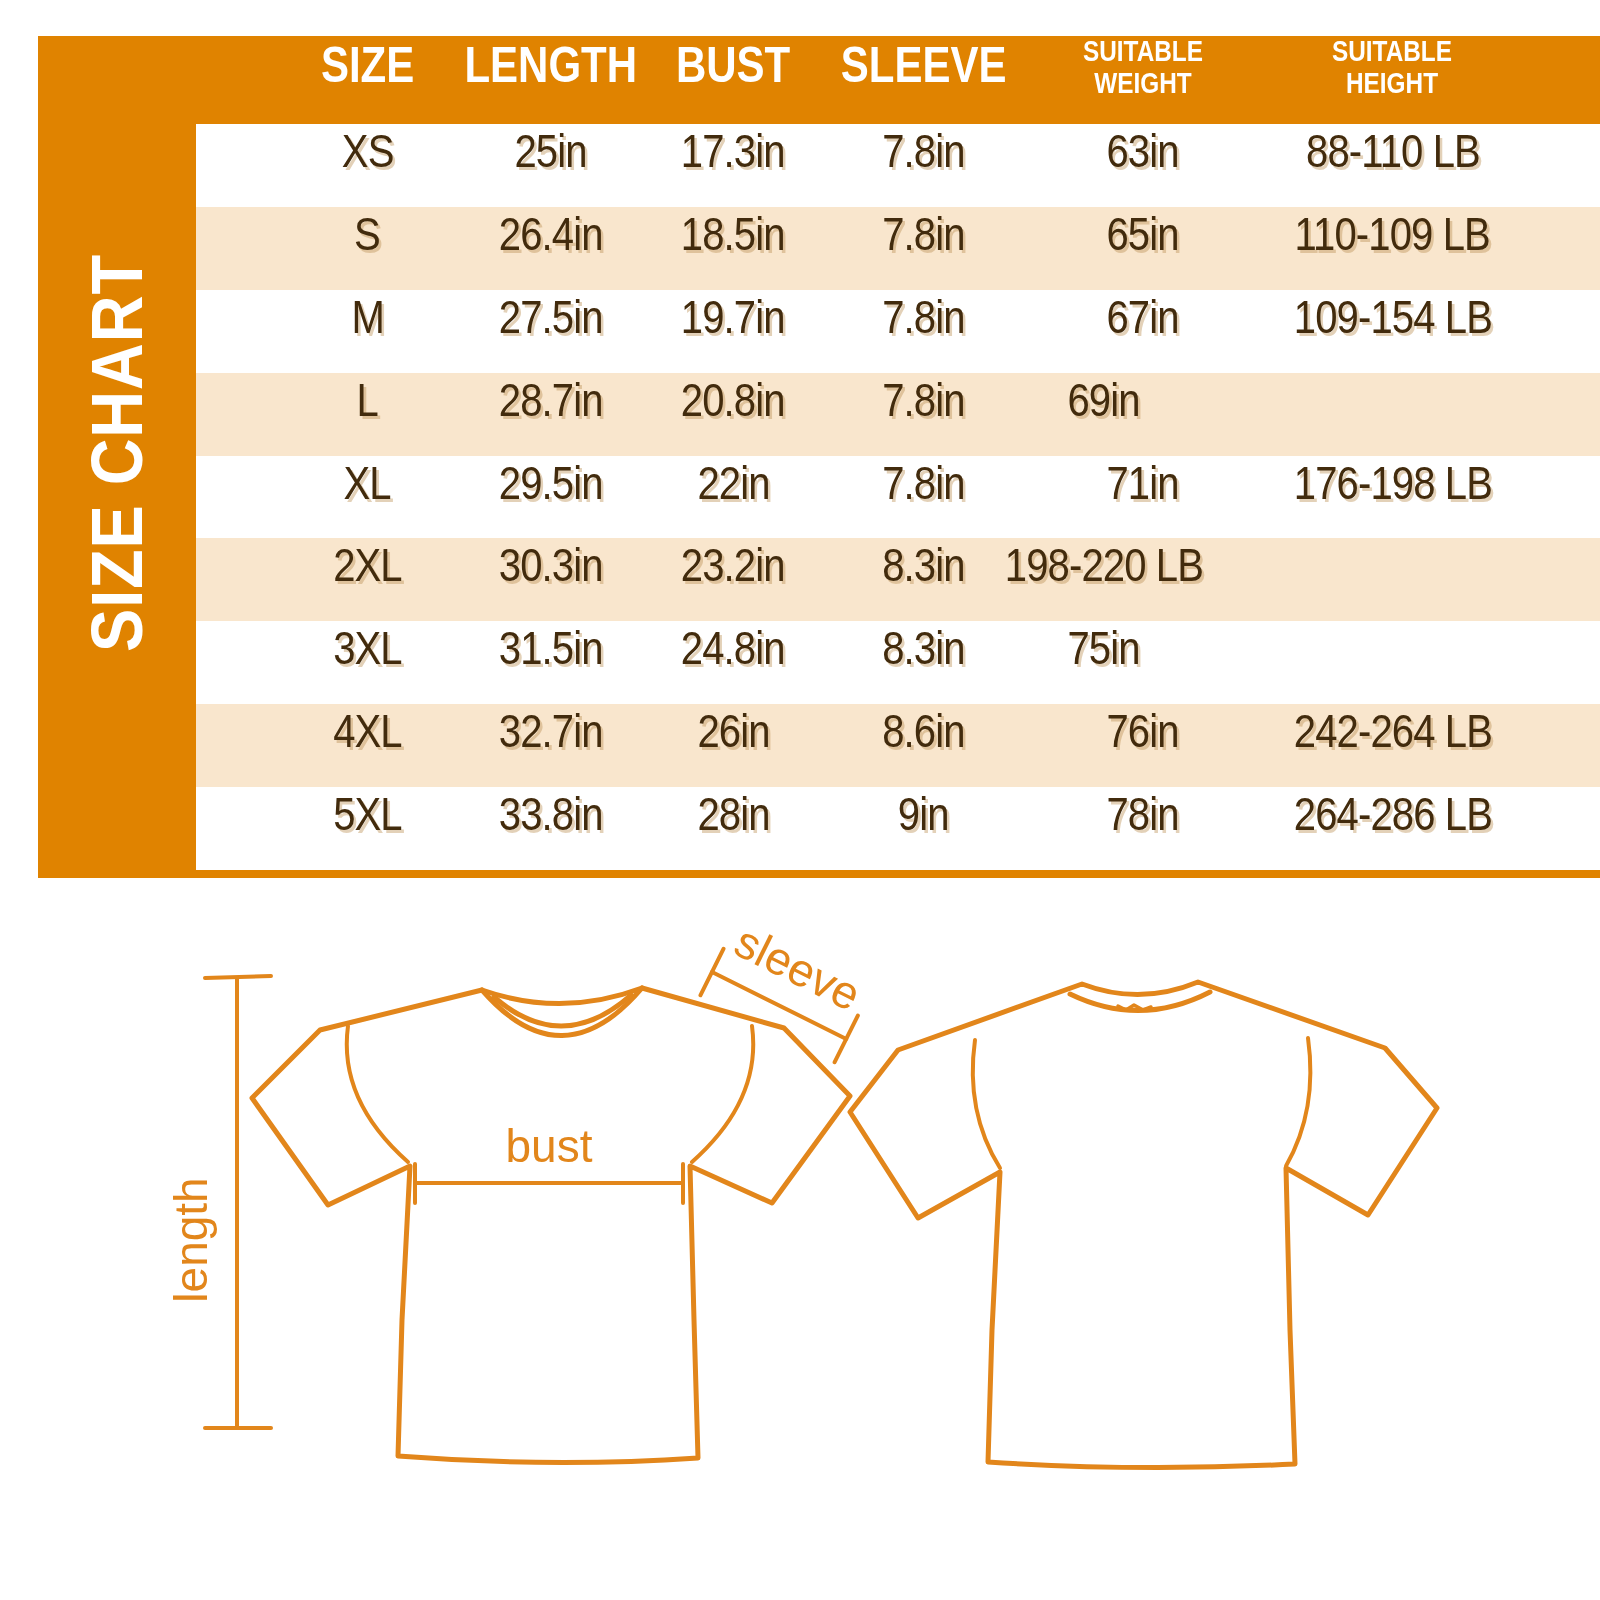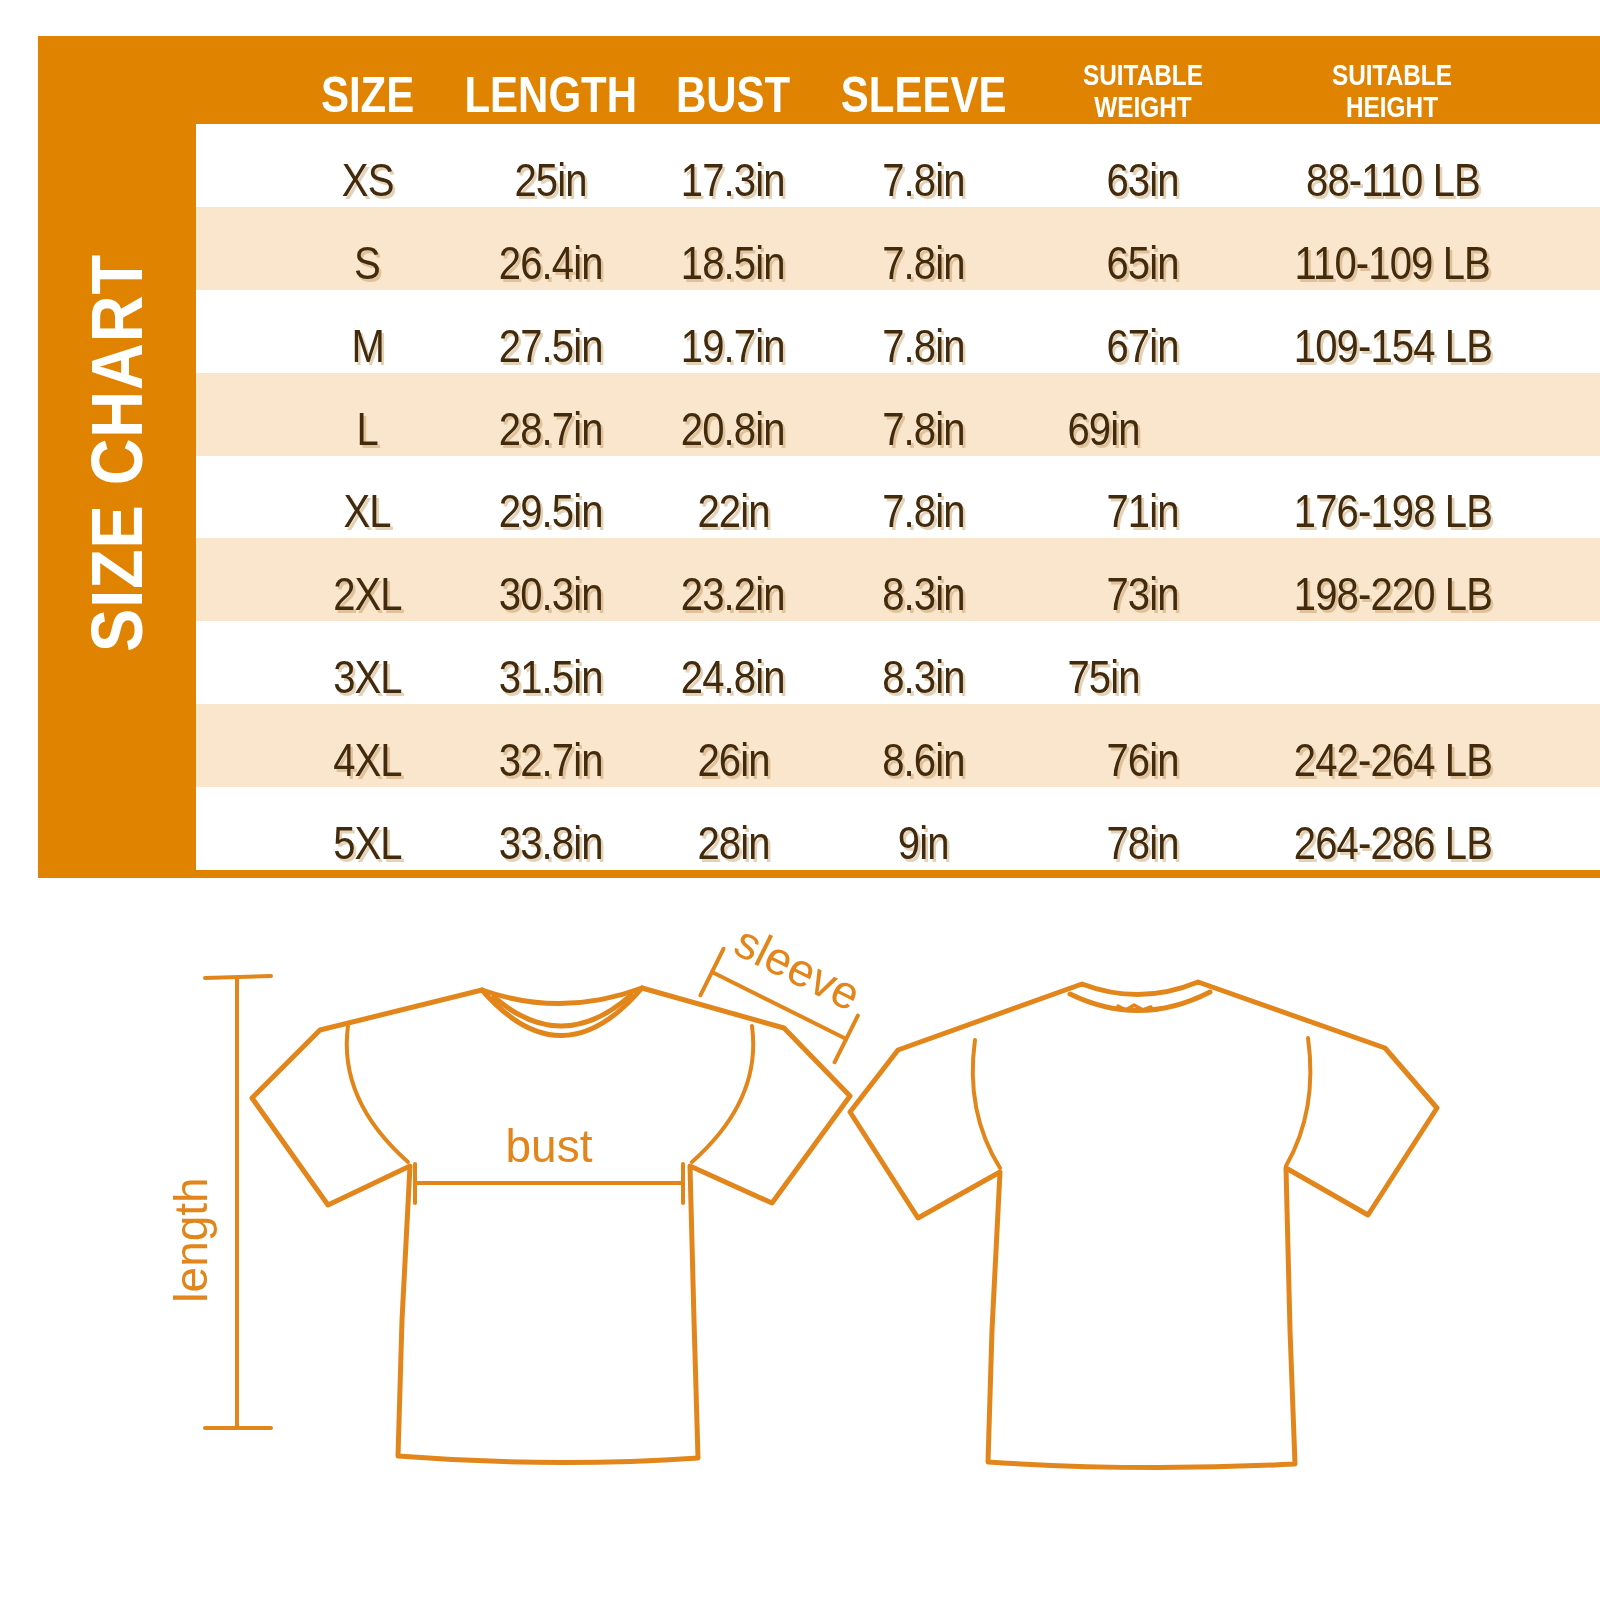--- a/index.html
+++ b/index.html
@@ -24,21 +24,21 @@
     white-space:nowrap;
     color:#ffffff; font-weight:bold; font-size:72px; letter-spacing:1px;
   }
   .table-wrap { flex:1; display:flex; flex-direction:column; min-width:0; }
   .grid-row {
     display:grid;
     grid-template-columns:18.7% 13.1% 12.9% 14.2% 17.1% 24%;
   }
   .header-row { height:88px; align-items:center; }
   .hcell, .cell {
-    display:flex; align-items:flex-end; justify-content:center; height:100%;
+    display:flex; align-items:flex-start; justify-content:center; height:100%;
     box-sizing:border-box;
   }
   .hcell { color:#ffffff; font-weight:bold; }
   .hcell .t {
     display:inline-block; transform:scaleX(0.84);
     font-size:50px; white-space:nowrap; letter-spacing:0;
   }
   .hcell.two .t {
     font-size:29px; line-height:1.1; text-align:center;
     white-space:normal; width:160px;
@@ -197,23 +197,20 @@
             <div class="cell">
               <span class="t">30.3in</span>
             </div>
             <div class="cell">
               <span class="t">23.2in</span>
             </div>
             <div class="cell">
               <span class="t">8.3in</span>
             </div>
             <div class="cell">
-              <span class="t">73in</span>
-            </div>
-            <div class="cell">
               <span class="t">198-220 LB</span>
             </div>
           </div>
           <div class="grid-row data-row">
             <div class="cell">
               <span class="t">3XL</span>
             </div>
             <div class="cell">
               <span class="t">31.5in</span>
             </div>

